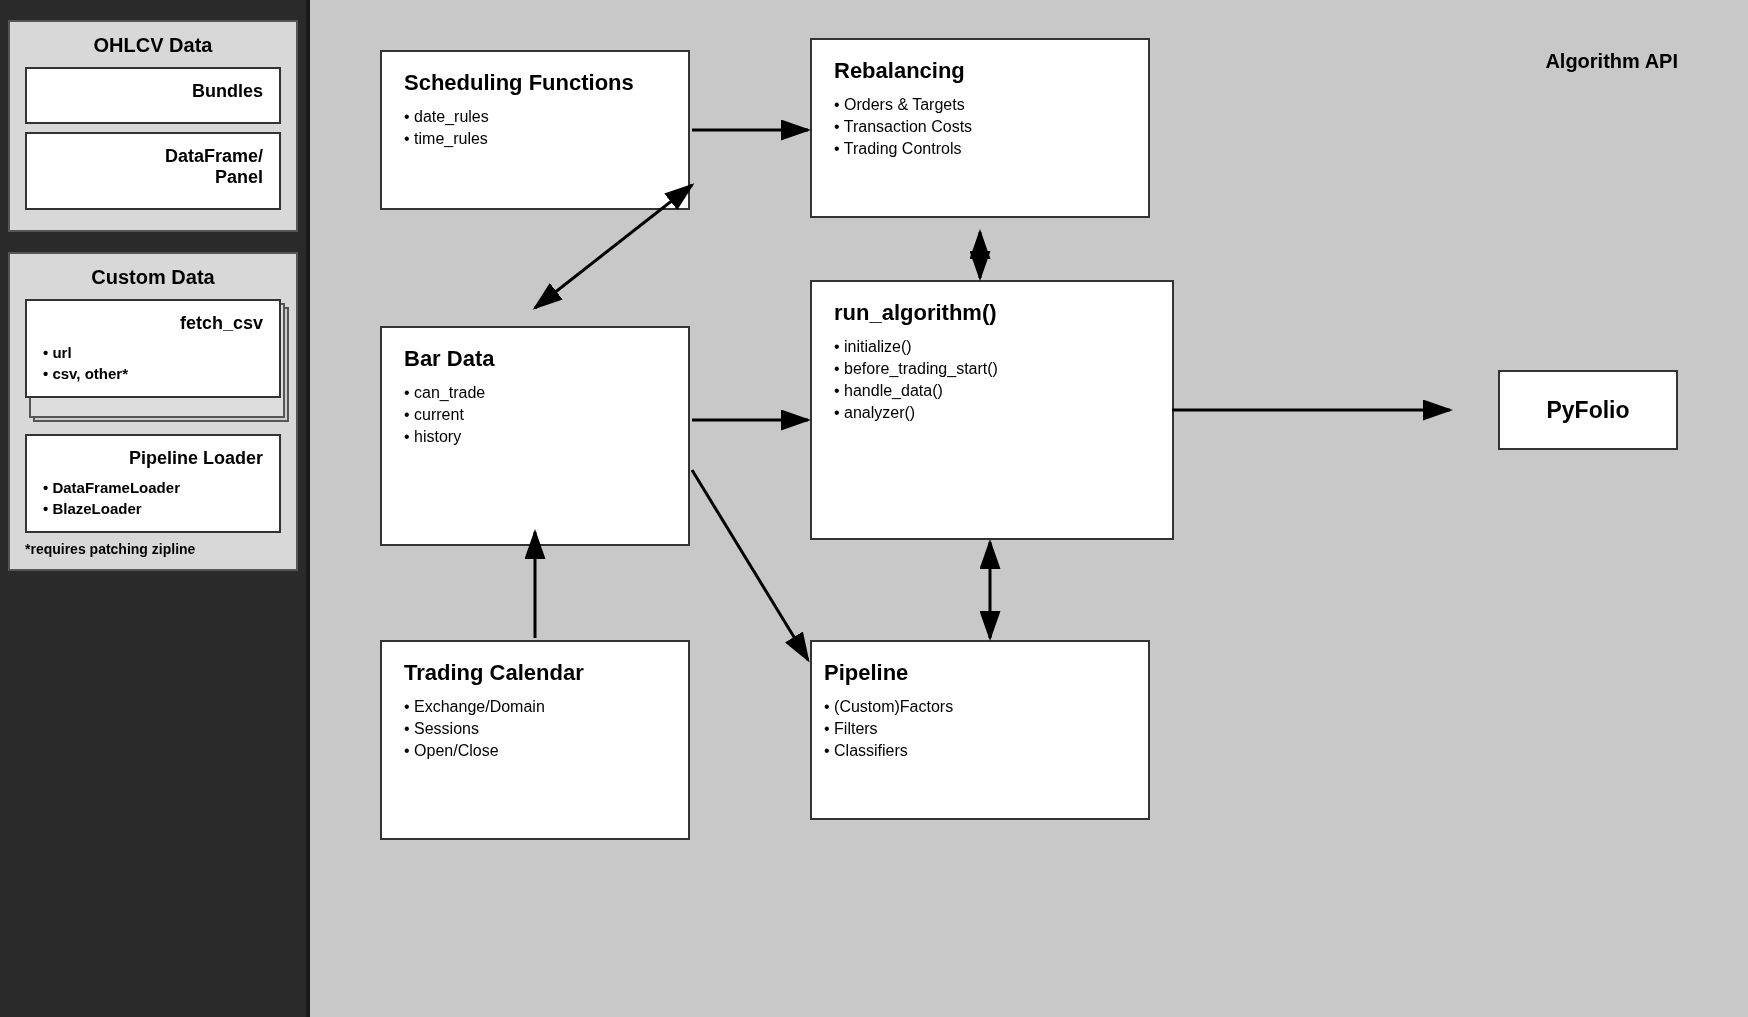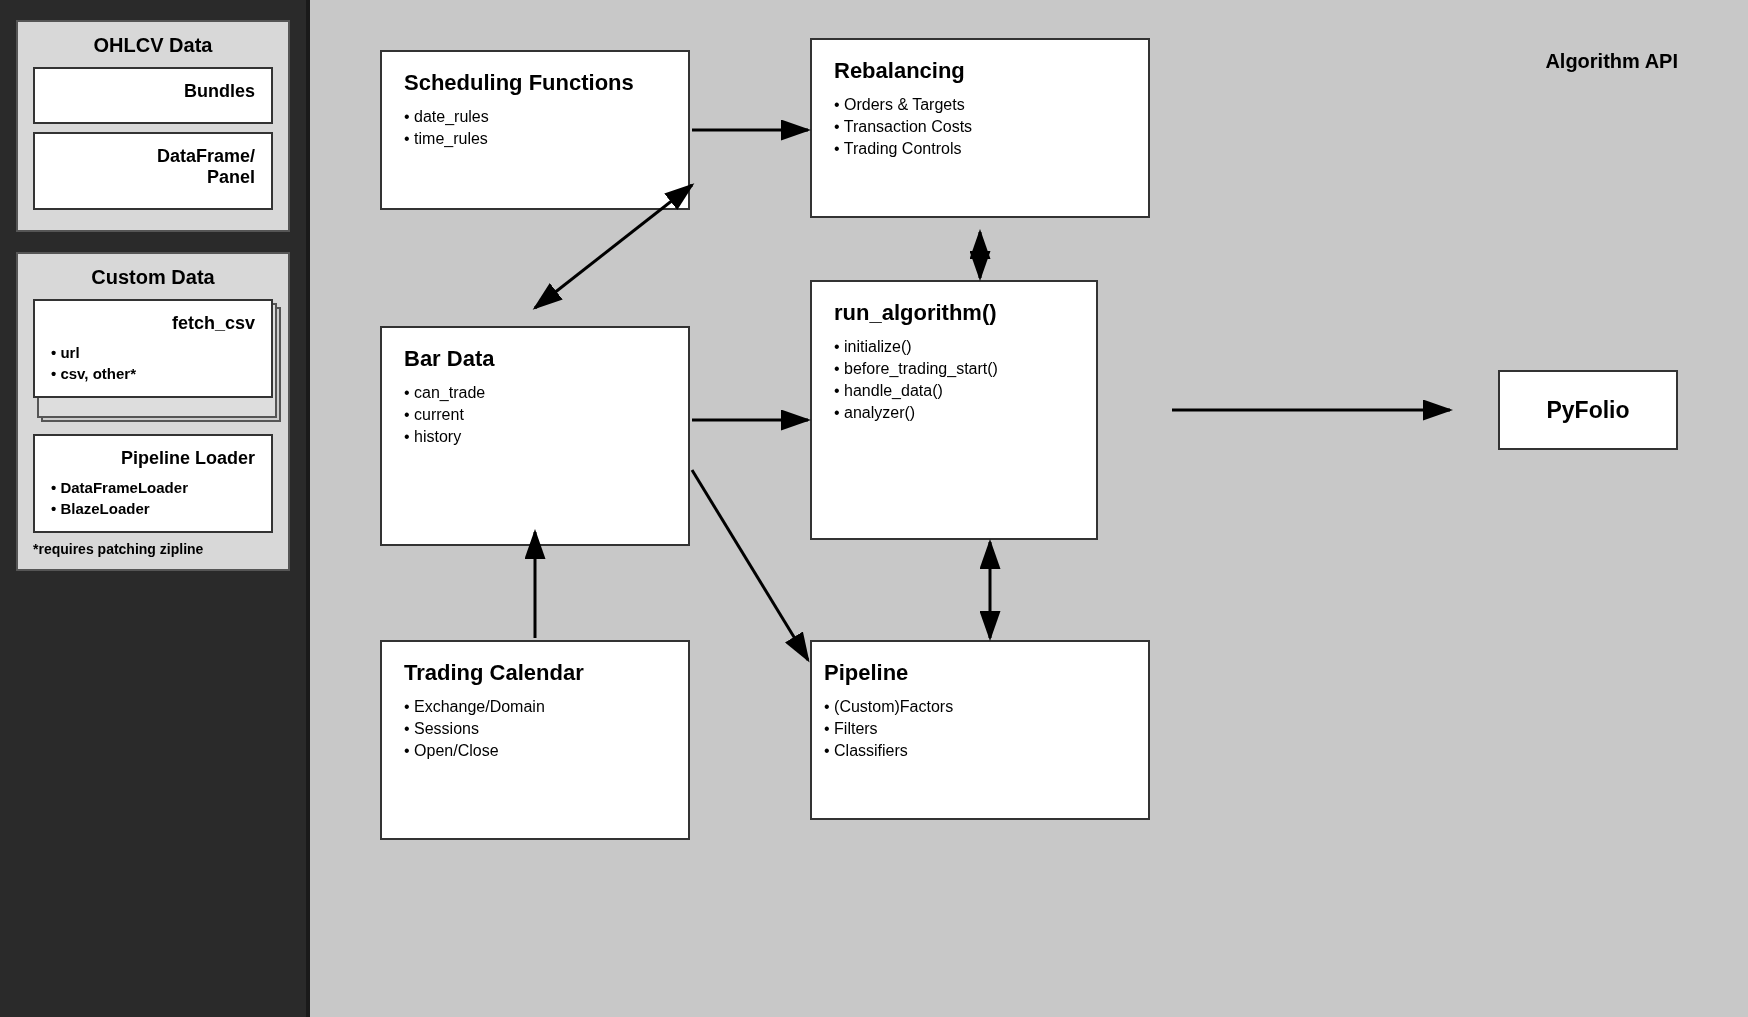--- a/index.html
+++ b/index.html
@@ -9,21 +9,21 @@
       width: 1748px;
       height: 1017px;
       overflow: hidden;
       display: flex;
     }
 
     
     .left-panel {
       width: 310px;
       background: #2a2a2a;
-      padding: 20px 16px;
+      padding: 20px 8px;
       display: flex;
       flex-direction: column;
       gap: 20px;
       border-right: 4px solid #1a1a1a;
     }
 
     .section-title {
       font-size: 20px;
       font-weight: bold;
       text-align: center;
@@ -168,21 +168,21 @@
     .box-bardata {
       top: 296px;
       left: 30px;
       width: 310px;
       height: 220px;
     }
 
     .box-runalgo {
       top: 250px;
       left: 460px;
-      width: 288px;
+      width: 364px;
       height: 260px;
     }
 
     .box-tradingcal {
       top: 610px;
       left: 30px;
       width: 310px;
       height: 200px;
     }
 

